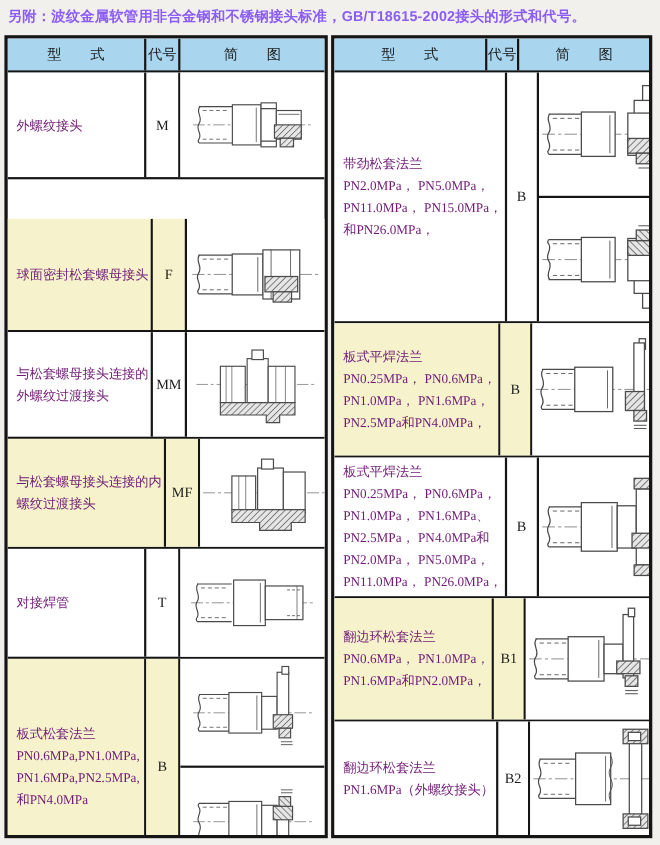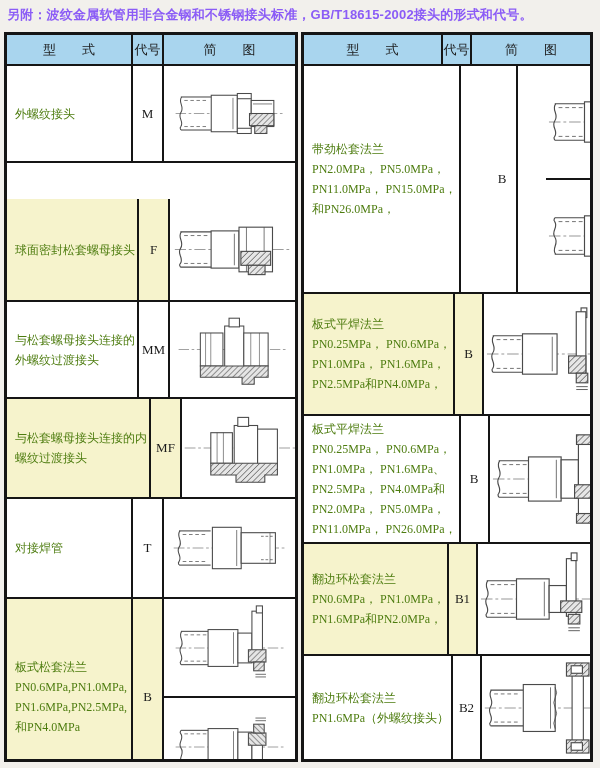--- a/index.html
+++ b/index.html
@@ -28,21 +28,21 @@
   .hcell{
     display:flex;align-items:center;justify-content:center;
     font-size:13px;color:#1b1b1b;box-sizing:border-box;
   }
   .row{display:flex;box-sizing:border-box;border-bottom:2px solid var(--grid,#151515);background:#fff;}
   .row:last-child{border-bottom:none;}
   .cell{box-sizing:border-box;}
   .type-cell{
     border-right:2px solid var(--grid,#151515);
     display:flex;flex-direction:column;justify-content:center;
-    padding:3px 2px 3px 8px;font-size:12px;color:#4d7c0f;
+    padding:3px 2px 3px 8px;font-size:12px;color:#701a75;
   }
   .tline{line-height:20px;white-space:nowrap;}
   .code-cell{
     border-right:2px solid var(--grid,#151515);
     display:flex;align-items:center;justify-content:center;
     font-size:13px;color:#1b1b1b;
   }
   .diagram-cell{flex:1;display:flex;flex-direction:column;background:#fff;}
   .dsub{flex:1;display:flex;align-items:center;justify-content:center;overflow:hidden;}
   .dsub + .dsub{border-top:2px solid var(--grid,#151515);}
@@ -280,21 +280,21 @@
       </div>
     </div>
   </div>
 
 <div class="tbl" id="rtable">
   <div class="hrow">
     <div class="hcell htype">型　　式</div>
     <div class="hcell hcode">代号</div>
     <div class="hcell hdiag">简　　图</div>
   </div>
-<div class="row" style="flex: 0 0 228px; gap: 28px;">
+<div class="row" style="flex: 0 0 228px;">
       <div class="cell type-cell">
         <div class="tline">带劲松套法兰</div>
         <div class="tline">PN2.0MPa， PN5.0MPa，</div>
         <div class="tline">PN11.0MPa， PN15.0MPa，</div>
         <div class="tline">和PN26.0MPa，</div>
       </div>
       <div class="cell code-cell">B</div>
       <div class="cell diagram-cell">
         <div class="dsub">
           <svg width="125" height="96" viewBox="0 0 130 100" preserveAspectRatio="xMidYMid meet">

